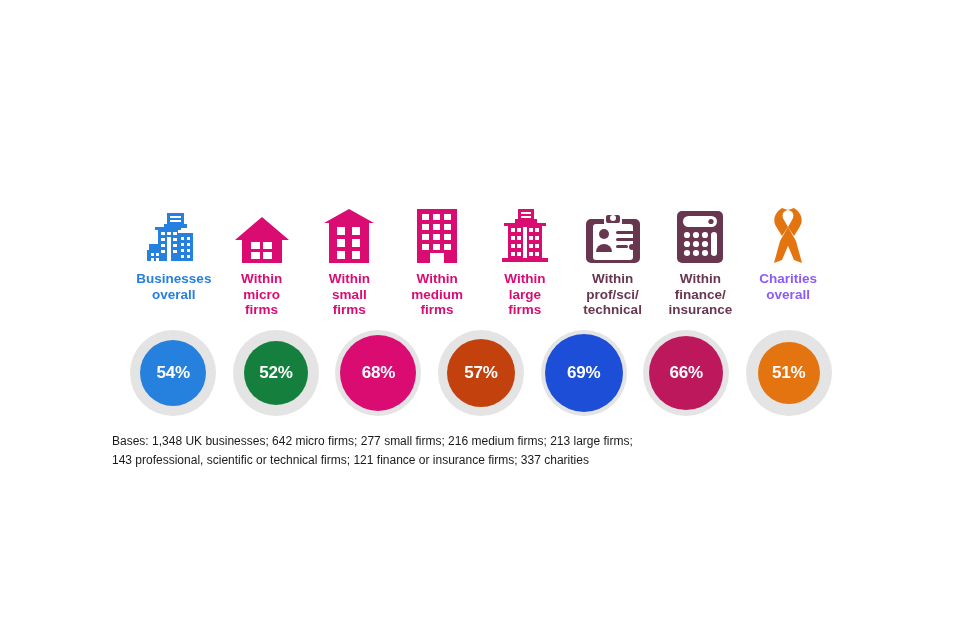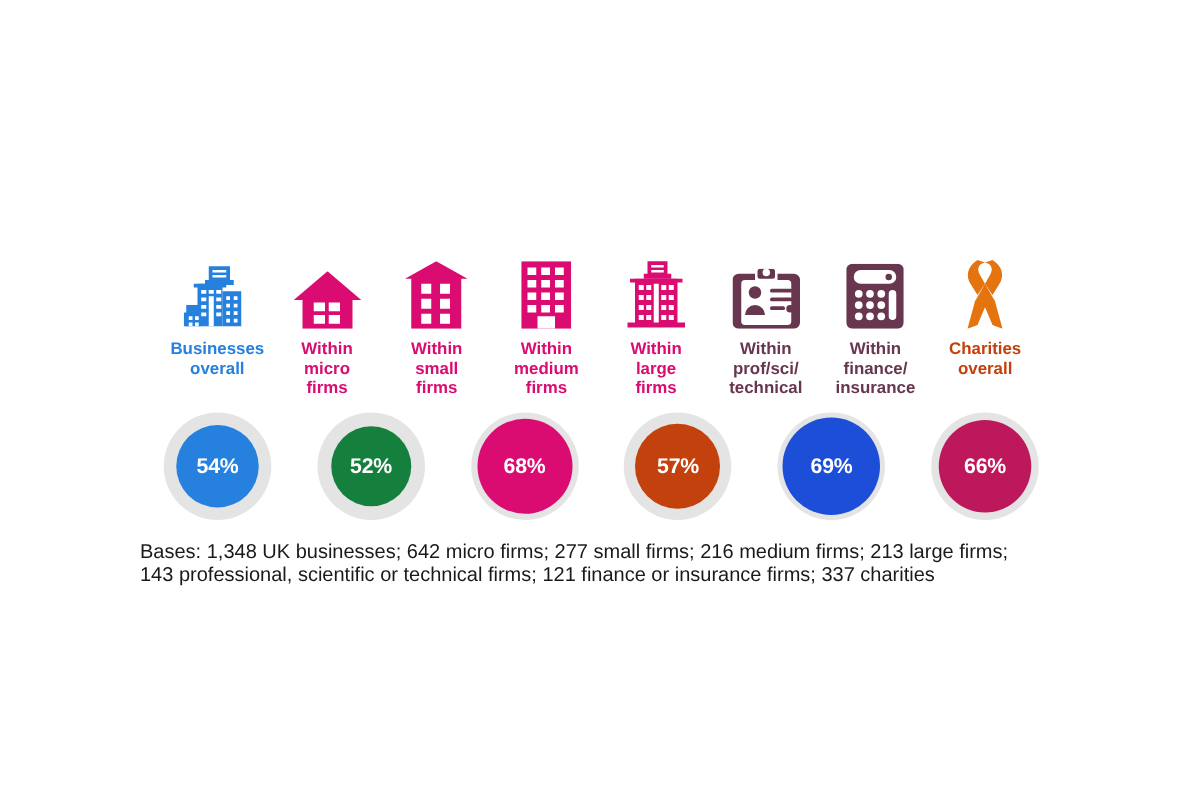--- a/index.html
+++ b/index.html
@@ -103,21 +103,21 @@
     font-weight: bold;
     letter-spacing: -0.2px;
   }
 
   
   .footnote {
     position: absolute;
     left: 112px;
     top: 432px;
     width: 760px;
-    font-size: 16px;
+    font-size: 12px;
     line-height: 19px;
     color: #1a1a1a;
     white-space: pre-line;
   }
 </style>
 </head>
 <body>
 
 <div id="infographic">
 
@@ -321,21 +321,21 @@
       <div class="icon-slot">
         <svg width="40" height="56" viewBox="0 0 40 56" aria-hidden="true">
           <g fill="#E4740F">
             <path d="M20 20 L12 34 L6 56 L14 53 L22 34 Z"></path>
             <path d="M20 20 L28 34 L34 56 L26 53 L18 34 Z"></path>
             <path d="M14 1 C6 6 4 14 9 21 L14 29 L20 20 L16 13 C13 8 15 4 20 3 Z"></path>
             <path d="M26 1 C34 6 36 14 31 21 L26 29 L20 20 L24 13 C27 8 25 4 20 3 Z"></path>
           </g>
         </svg>
       </div>
-      <div class="label" style="color:#c2410c">Charities
+      <div class="label" style="color:#8b5cf6">Charities
 overall</div>
     </div>
 
   </div>
 
   <div class="circles">
 
     <div class="circle-wrap">
       <div class="ring">
         <div class="inner" style="background:#2680DD;width:66px;height:66px">54%</div>
@@ -366,19 +366,24 @@
         <div class="inner" style="background:#1d4ed8;width:78px;height:78px">69%</div>
       </div>
     </div>
 
     <div class="circle-wrap">
       <div class="ring">
         <div class="inner" style="background:#be185d;width:74px;height:74px">66%</div>
       </div>
     </div>
 
+    <div class="circle-wrap">
+      <div class="ring">
+        <div class="inner" style="background:#E4740F;width:62px;height:62px">51%</div>
+      </div>
+    </div>
 
   </div>
 
   <div class="footnote">Bases: 1,348 UK businesses; 642 micro firms; 277 small firms; 216 medium firms; 213 large firms;
 143 professional, scientific or technical firms; 121 finance or insurance firms; 337 charities</div>
 
 </div>
 
 </body></html>

